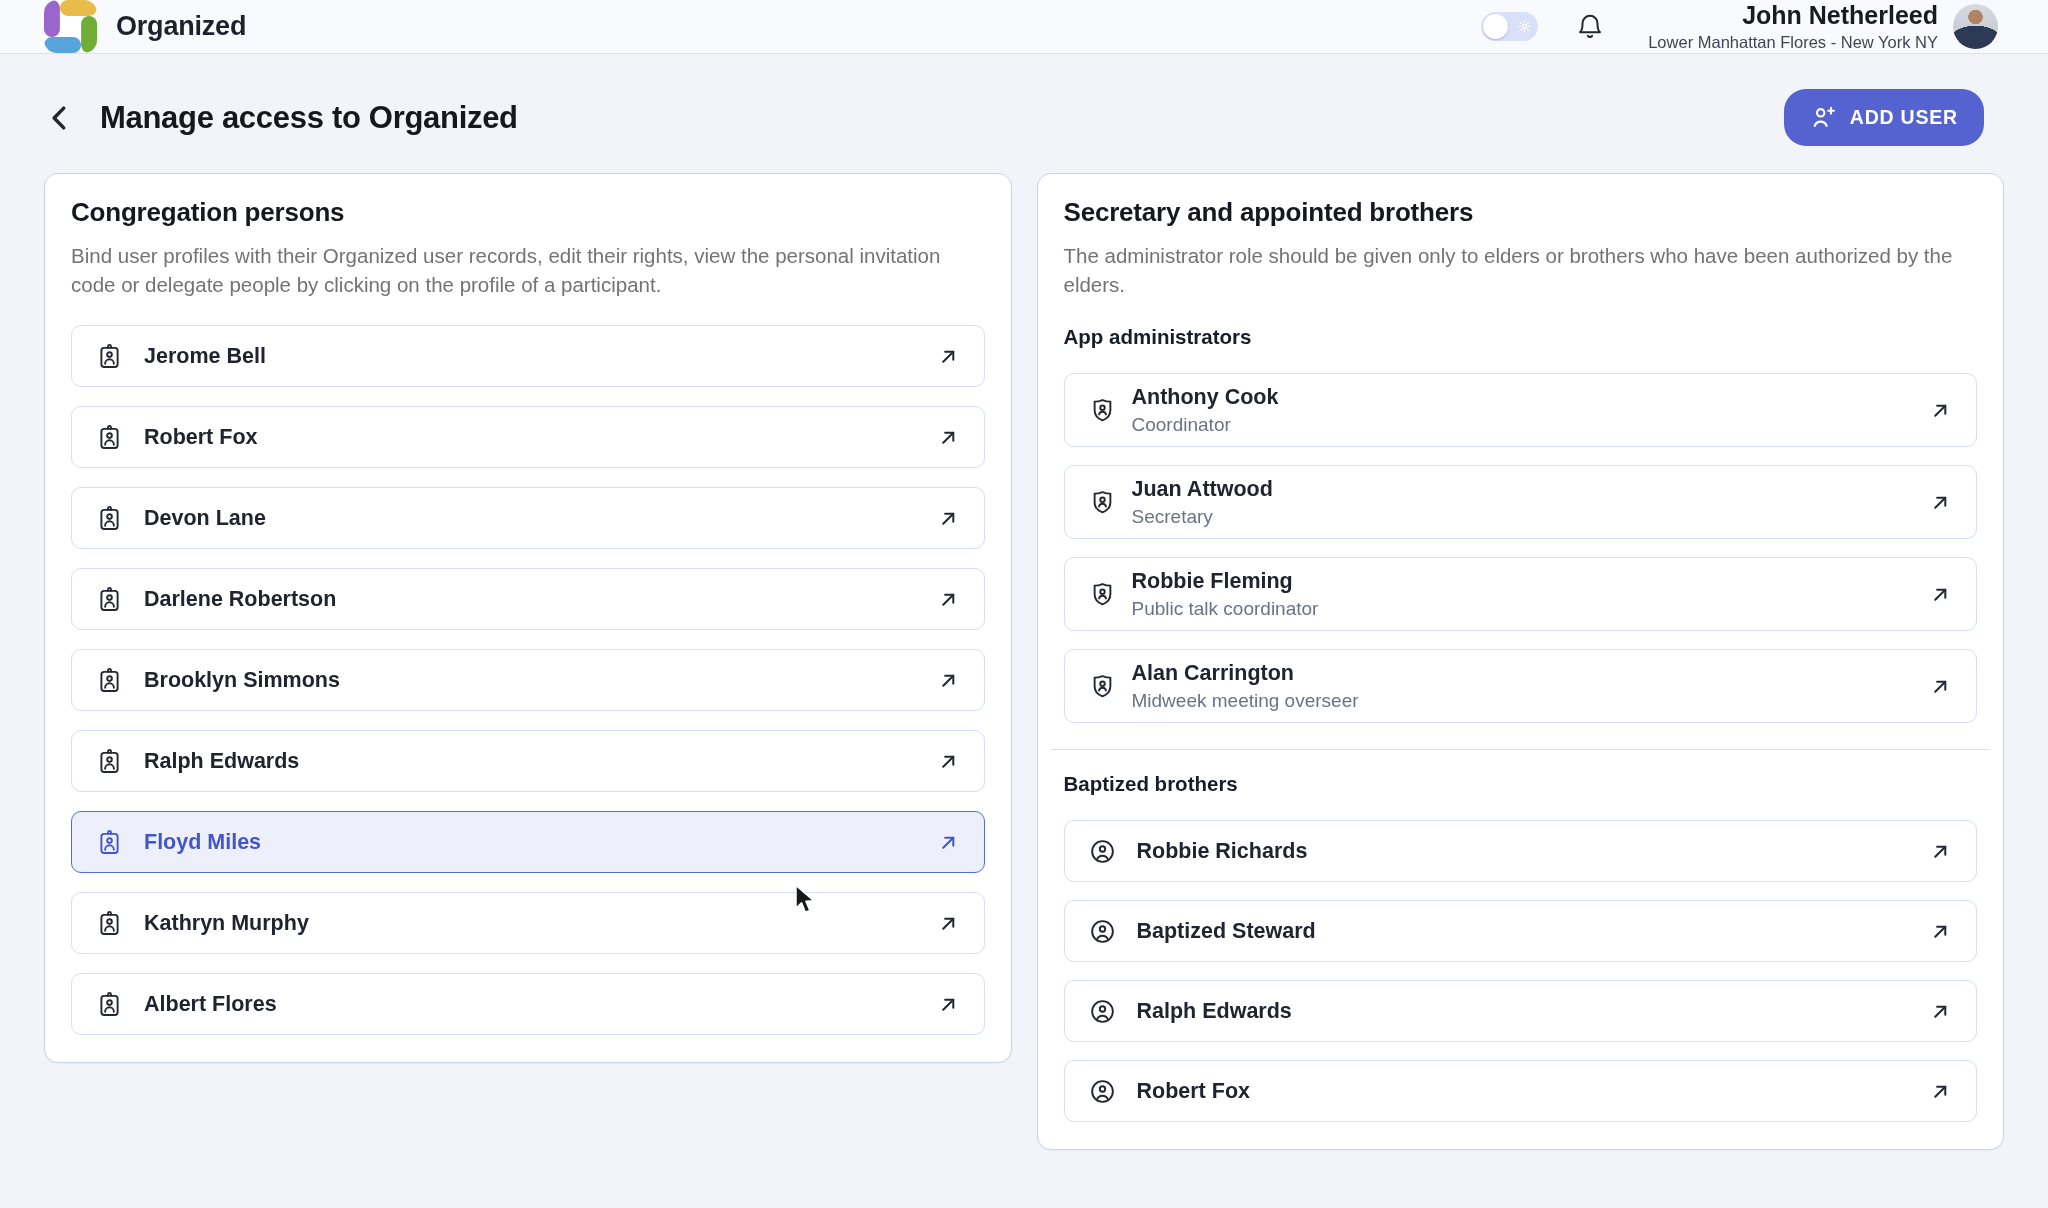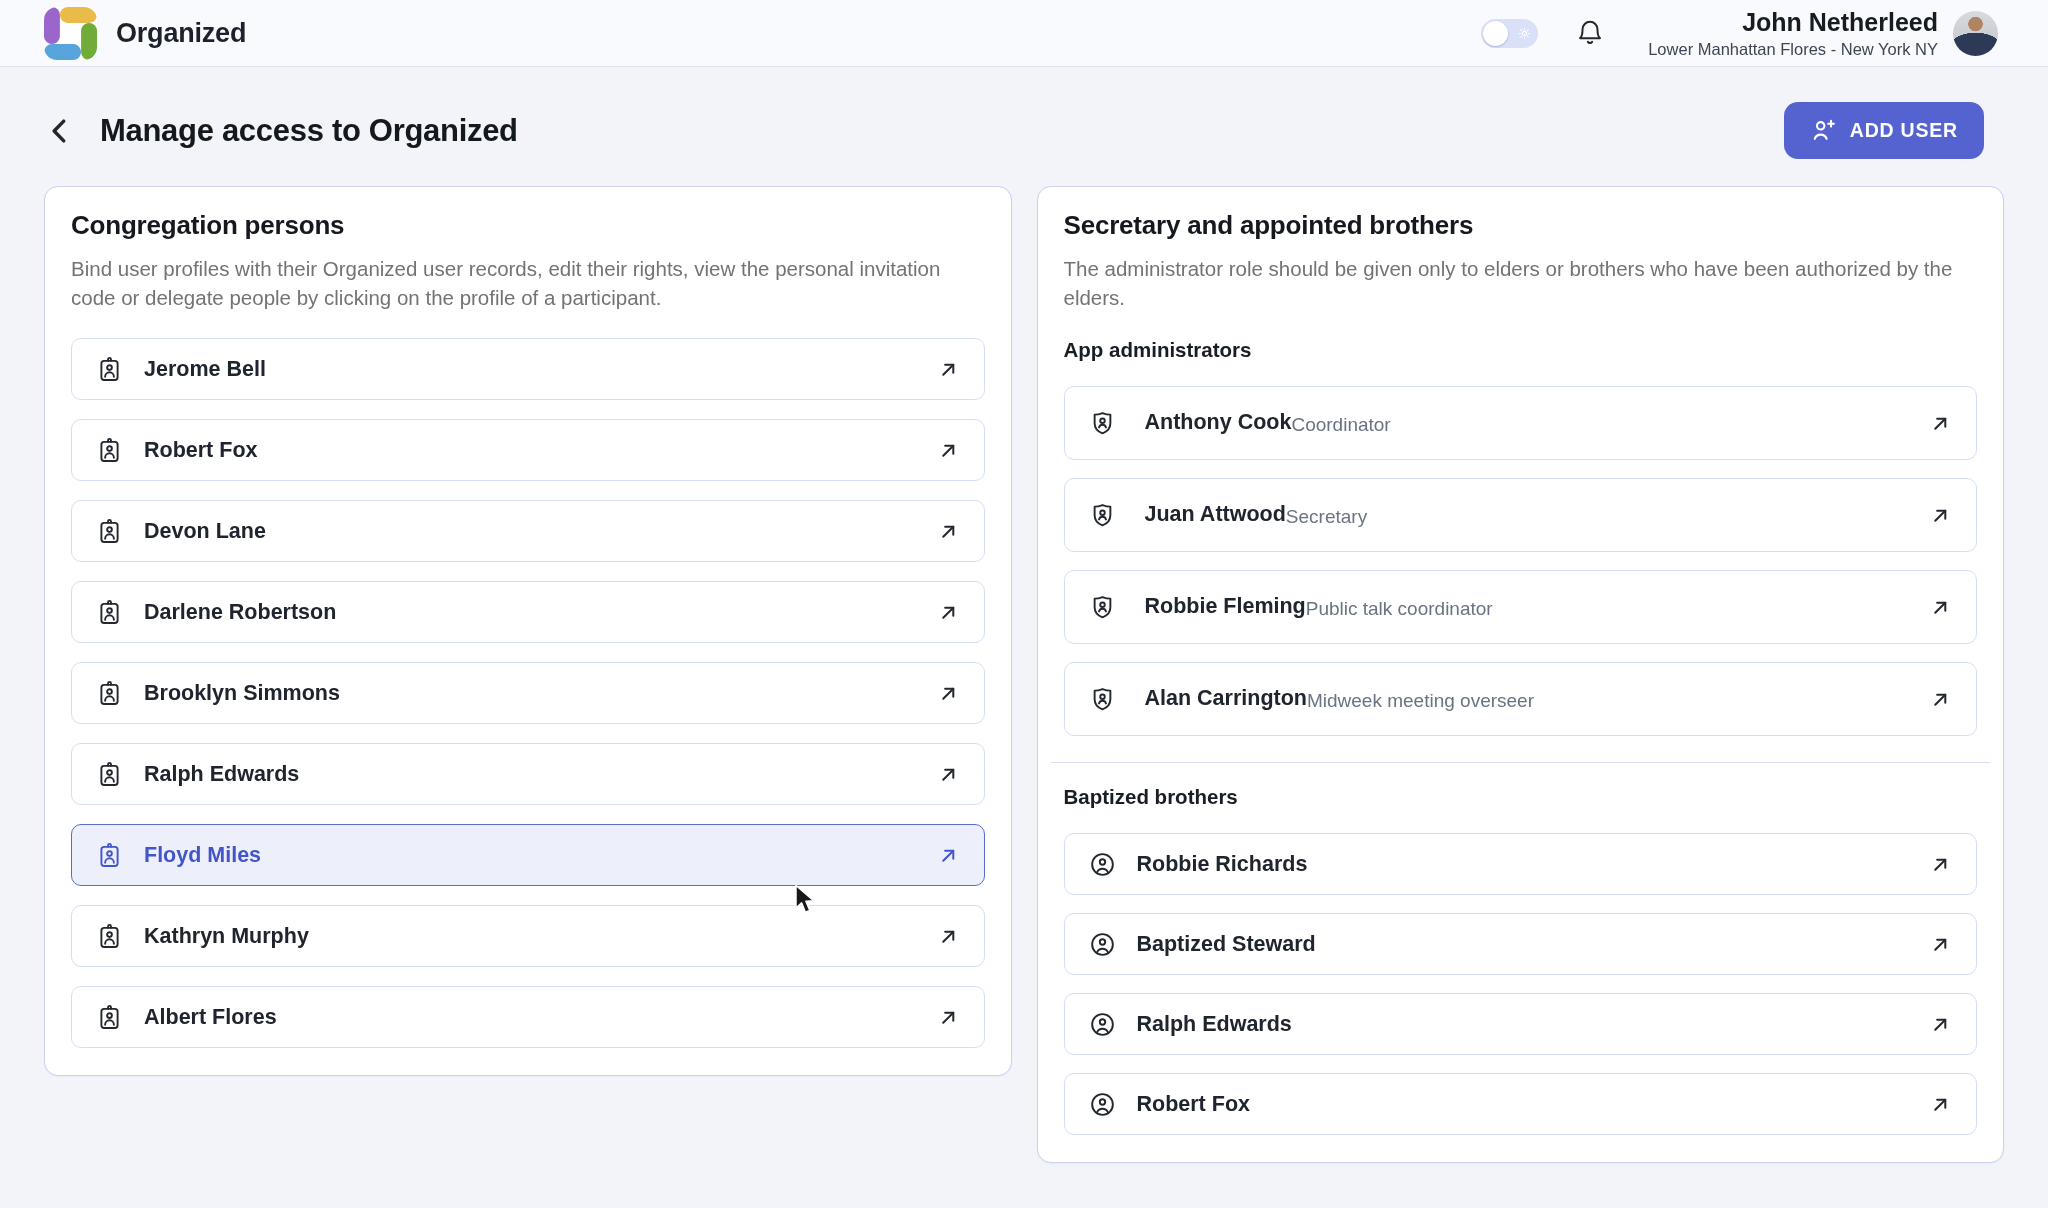--- a/index.html
+++ b/index.html
@@ -10,21 +10,21 @@
     font-family:"Liberation Sans","DejaVu Sans",sans-serif;
     color:#20242E;
   }
   
   .ic { fill:none; stroke:currentColor; stroke-width:1.7; stroke-linecap:round; stroke-linejoin:round; display:block; }
   .ic-thick { stroke-width:2.1; }
   .ic-chev { stroke-width:2.6; }
 
   
   header {
-    height:67px; display:flex; align-items:center;
+    height:54px; display:flex; align-items:center;
     padding:0 50px 0 44px;
     background:#F9FAFD; border-bottom:1px solid #DCE2F2;
   }
   .logo { width:53px; height:53px; border-radius:13px; overflow:hidden; background:#fff; flex:none; }
   .logo svg { display:block; }
   .app-name { font-size:27px; font-weight:700; color:#1D212B; margin-left:19px; letter-spacing:-0.2px; }
   .header-right { margin-left:auto; display:flex; align-items:center; }
   .toggle { width:57px; height:29px; border-radius:15px; background:#D9E0F8; position:relative; cursor:pointer; flex:none; }
   .knob { position:absolute; left:2px; top:2px; width:25px; height:25px; border-radius:50%; background:#fff; box-shadow:0 1px 2px rgba(60,70,120,.28); }
   .sun { position:absolute; right:6px; top:7px; width:15px; height:15px; color:#fff; }
@@ -40,21 +40,21 @@
       radial-gradient(ellipse 64% 42% at 50% 90%, #2C3A55 0 99%, rgba(0,0,0,0) 100%),
       linear-gradient(180deg,#D8DADF,#BFC3CB);
   }
 
   
   .title-row { display:flex; align-items:center; margin:35px 64px 27px 44px; }
   .back-btn { width:34px; height:34px; color:#23272F; background:none; border:0; padding:0; cursor:pointer; flex:none; }
   .back-btn svg { width:32px; height:32px; }
   h1 { font-size:31px; font-weight:700; color:#14181F; margin:0 0 0 22px; letter-spacing:-0.3px; }
   .add-user {
-    margin-left:auto; height:57px; padding:0 26px; border:0; border-radius:14px;
+    margin-left:auto; height:57px; padding:0 26px; border:0; border-radius:22px;
     background:#5463CF; color:#fff; font-size:19.5px; font-weight:600; letter-spacing:0.8px;
     display:flex; align-items:center; gap:13px; cursor:pointer; font-family:inherit;
   }
   .add-user svg { width:27px; height:27px; stroke-width:1.9; }
 
   
   main { display:flex; gap:25px; padding:0 44px; align-items:flex-start; }
   .panel {
     flex:1; background:#fff; border:1px solid #C9D2EF; border-radius:14px;
     padding:23px 26px 27px; box-shadow:0 1px 2px rgba(40,50,110,.05);
@@ -71,21 +71,21 @@
   }
   .row:last-child { margin-bottom:0; }
   .p-icon { width:27px; height:27px; color:#23272F; flex:none; }
   .name { margin-left:21px; font-size:21.5px; font-weight:600; color:#20242E; }
   .arrow { margin-left:auto; width:23px; height:23px; color:#23272F; flex:none; }
   .row.selected { background:#EDF0FB; border-color:#5B69D4; }
   .row.selected .name, .row.selected .p-icon, .row.selected .arrow { color:#4355CB; }
 
   .section-label { font-size:20.5px; font-weight:600; color:#191D26; margin:4px 0 24px; }
   .admin-row { height:74px; margin-bottom:18px; }
-  .admin-text { margin-left:29px; display:flex; justify-content:center; }
+  .admin-text { margin-left:16px; display:flex; flex-direction:column; justify-content:center; }
   .admin-name { font-size:21.5px; font-weight:600; color:#20242E; }
   .admin-role { font-size:19px; color:#6A7383; margin-top:4px; }
   .admin-list { margin-bottom:0; }
   .admin-list .row:last-child { margin-bottom:0; }
   .divider { height:1px; background:#D8DEF3; margin:26px -13px 22px; }
   .brother-list .row { margin-bottom:18px; }
   .brother-list .row:last-child { margin-bottom:0; }
 
   .cursor { position:absolute; left:794px; top:884px; width:28px; height:32px; pointer-events:none; z-index:50; }
 </style>

